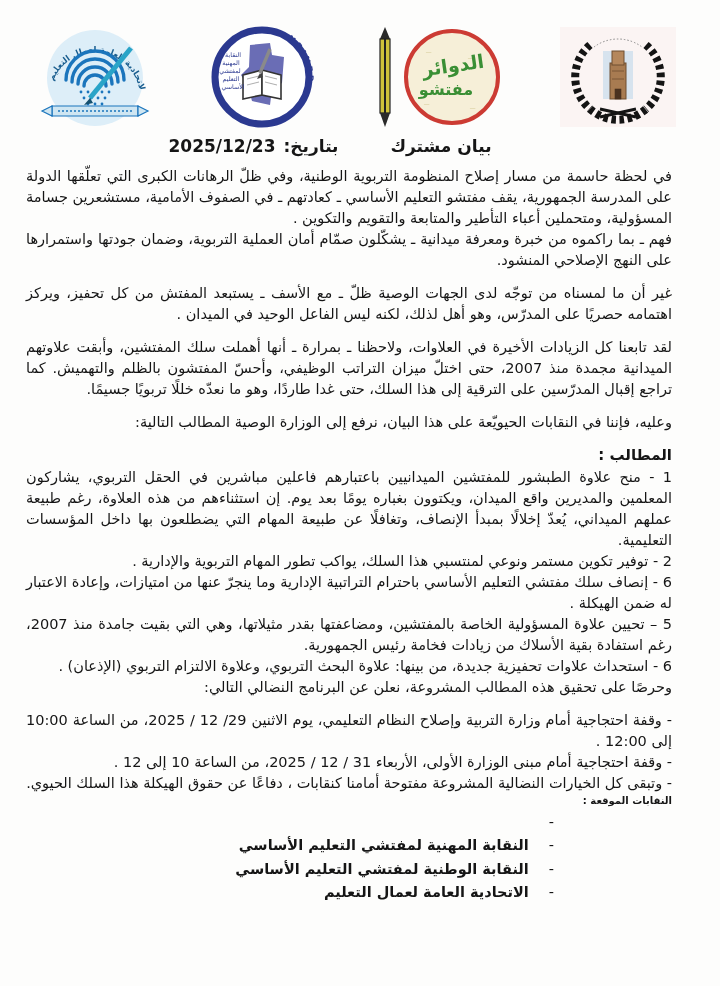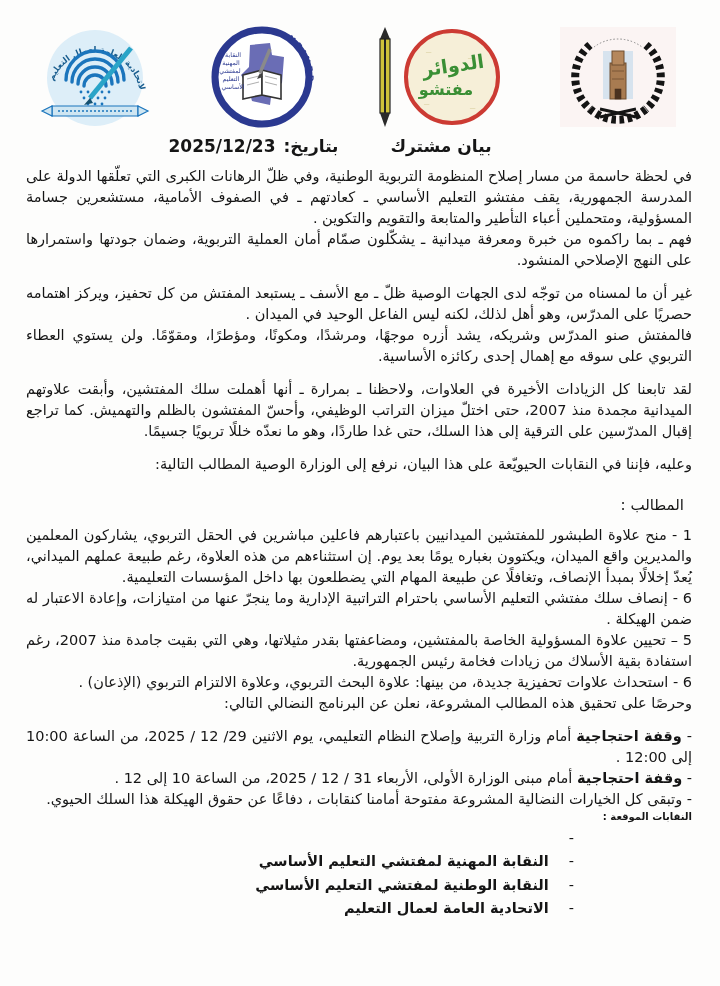--- a/index.html
+++ b/index.html
@@ -16,27 +16,27 @@
   }
   .logo{flex:0 0 auto;}
   
   .title-row{
     direction:rtl;display:flex;justify-content:center;align-items:baseline;gap:52px;
     font-weight:bold;font-size:17px;margin:8px 60px 10px 0;color:#161616;
   }
   .title-row .date-part{display:flex;gap:8px;align-items:baseline;}
   
   .doc-body{
-    direction:rtl;text-align:justify;padding:0 28px 0 26px;
+    direction:rtl;text-align:justify;padding:0 48px 0 26px;
     font-size:14.5px;line-height:1.45;color:#151515;
   }
   .para{margin:0;}
   .gap-md{height:12px;}
-  .bold{font-weight:bold;}
-  .demands-heading{font-weight:normal;font-size:15px;margin:8px;}
+  .bold{font-weight:normal;}
+  .demands-heading{font-weight:bold;font-size:15px;margin:0;}
   .sig-heading{font-weight:bold;font-size:10px;margin:0;}
   .sig-list{margin:2px 118px 0 0;}
   .sig-item{display:flex;direction:rtl;gap:20px;font-weight:bold;font-size:14.5px;line-height:1.62;}
   .sig-item .dash{font-weight:normal;}
   .prog-line{margin:0;}
 </style>
 </head>
 <body>
 
 <div class="page">
@@ -162,34 +162,34 @@
   </div>
 
   <div class="doc-body">
 
     <p class="para">في لحظة حاسمة من مسار إصلاح المنظومة التربوية الوطنية، وفي ظلّ الرهانات الكبرى التي تعلّقها الدولة على المدرسة الجمهورية، يقف مفتشو التعليم الأساسي ـ كعادتهم ـ في الصفوف الأمامية، مستشعرين جسامة المسؤولية، ومتحملين أعباء التأطير والمتابعة والتقويم والتكوين .</p>
     <p class="para">فهم ـ بما راكموه من خبرة ومعرفة ميدانية ـ يشكّلون صمّام أمان العملية التربوية، وضمان جودتها واستمرارها على النهج الإصلاحي المنشود.</p>
 
     <div class="gap-md"></div>
 
     <p class="para">غير أن ما لمسناه من توجّه لدى الجهات الوصية ظلّ ـ مع الأسف ـ يستبعد المفتش من كل تحفيز، ويركز اهتمامه حصريًا على المدرّس، وهو أهل لذلك، لكنه ليس الفاعل الوحيد في الميدان .</p>
-    <p class="para">فالمفتش صنو المدرّس وشريكه، يشد أزره موجهًا، ومرشدًا، ومكونًا، ومؤطرًا، ومقوّمًا. ولن يستوي العطاء التربوي على سوقه مع إهمال إحدى ركائزه الأساسية.</p>
 
     <div class="gap-md"></div>
 
     <p class="para">لقد تابعنا كل الزيادات الأخيرة في العلاوات، ولاحظنا ـ بمرارة ـ أنها أهملت سلك المفتشين، وأبقت علاوتهم الميدانية مجمدة منذ 2007، حتى اختلّ ميزان التراتب الوظيفي، وأحسّ المفتشون بالظلم والتهميش. كما تراجع إقبال المدرّسين على الترقية إلى هذا السلك، حتى غدا طاردًا، وهو ما نعدّه خللًا تربويًا جسيمًا.</p>
 
     <div class="gap-md"></div>
 
     <p class="para">وعليه، فإننا في النقابات الحيويّعة على هذا البيان، نرفع إلى الوزارة الوصية المطالب التالية:</p>
 
     <div class="gap-md"></div>
 
     <p class="demands-heading">المطالب :</p>
     <p class="para">1 - منح علاوة الطبشور للمفتشين الميدانيين باعتبارهم فاعلين مباشرين في الحقل التربوي، يشاركون المعلمين والمديرين واقع الميدان، ويكتوون بغباره يومًا بعد يوم. إن استثناءهم من هذه العلاوة، رغم طبيعة عملهم الميداني، يُعدّ إخلالًا بمبدأ الإنصاف، وتغافلًا عن طبيعة المهام التي يضطلعون بها داخل المؤسسات التعليمية.</p>
+    <p class="para">2 - توفير تكوين مستمر ونوعي لمنتسبي هذا السلك، يواكب تطور المهام التربوية والإدارية .</p>
     <p class="para">6 - إنصاف سلك مفتشي التعليم الأساسي باحترام التراتبية الإدارية وما ينجرّ عنها من امتيازات، وإعادة الاعتبار له ضمن الهيكلة .</p>
     <p class="para">5 – تحيين علاوة المسؤولية الخاصة بالمفتشين، ومضاعفتها بقدر مثيلاتها، وهي التي بقيت جامدة منذ 2007، رغم استفادة بقية الأسلاك من زيادات فخامة رئيس الجمهورية.</p>
     <p class="para">6 -  استحداث علاوات تحفيزية جديدة، من بينها: علاوة البحث التربوي، وعلاوة الالتزام التربوي (الإذعان) .</p>
     <p class="para">وحرصًا على تحقيق هذه المطالب المشروعة، نعلن عن البرنامج النضالي التالي:</p>
 
     <div class="gap-md"></div>
 
     <p class="para prog-line"><span>-</span> <span class="bold">وقفة احتجاجية</span><span> أمام وزارة التربية وإصلاح النظام التعليمي، يوم الاثنين 29/ 12 / 2025، من الساعة 10:00 إلى 12:00 .</span></p>
     <p class="para prog-line"><span>-</span> <span class="bold">وقفة احتجاجية</span><span> أمام مبنى الوزارة الأولى، الأربعاء 31 / 12 / 2025، من الساعة 10 إلى 12 .</span></p>
     <p class="para prog-line"><span>-</span> <span>وتبقى كل الخيارات النضالية المشروعة مفتوحة أمامنا كنقابات ، دفاعًا عن حقوق الهيكلة هذا السلك الحيوي.</span></p>

